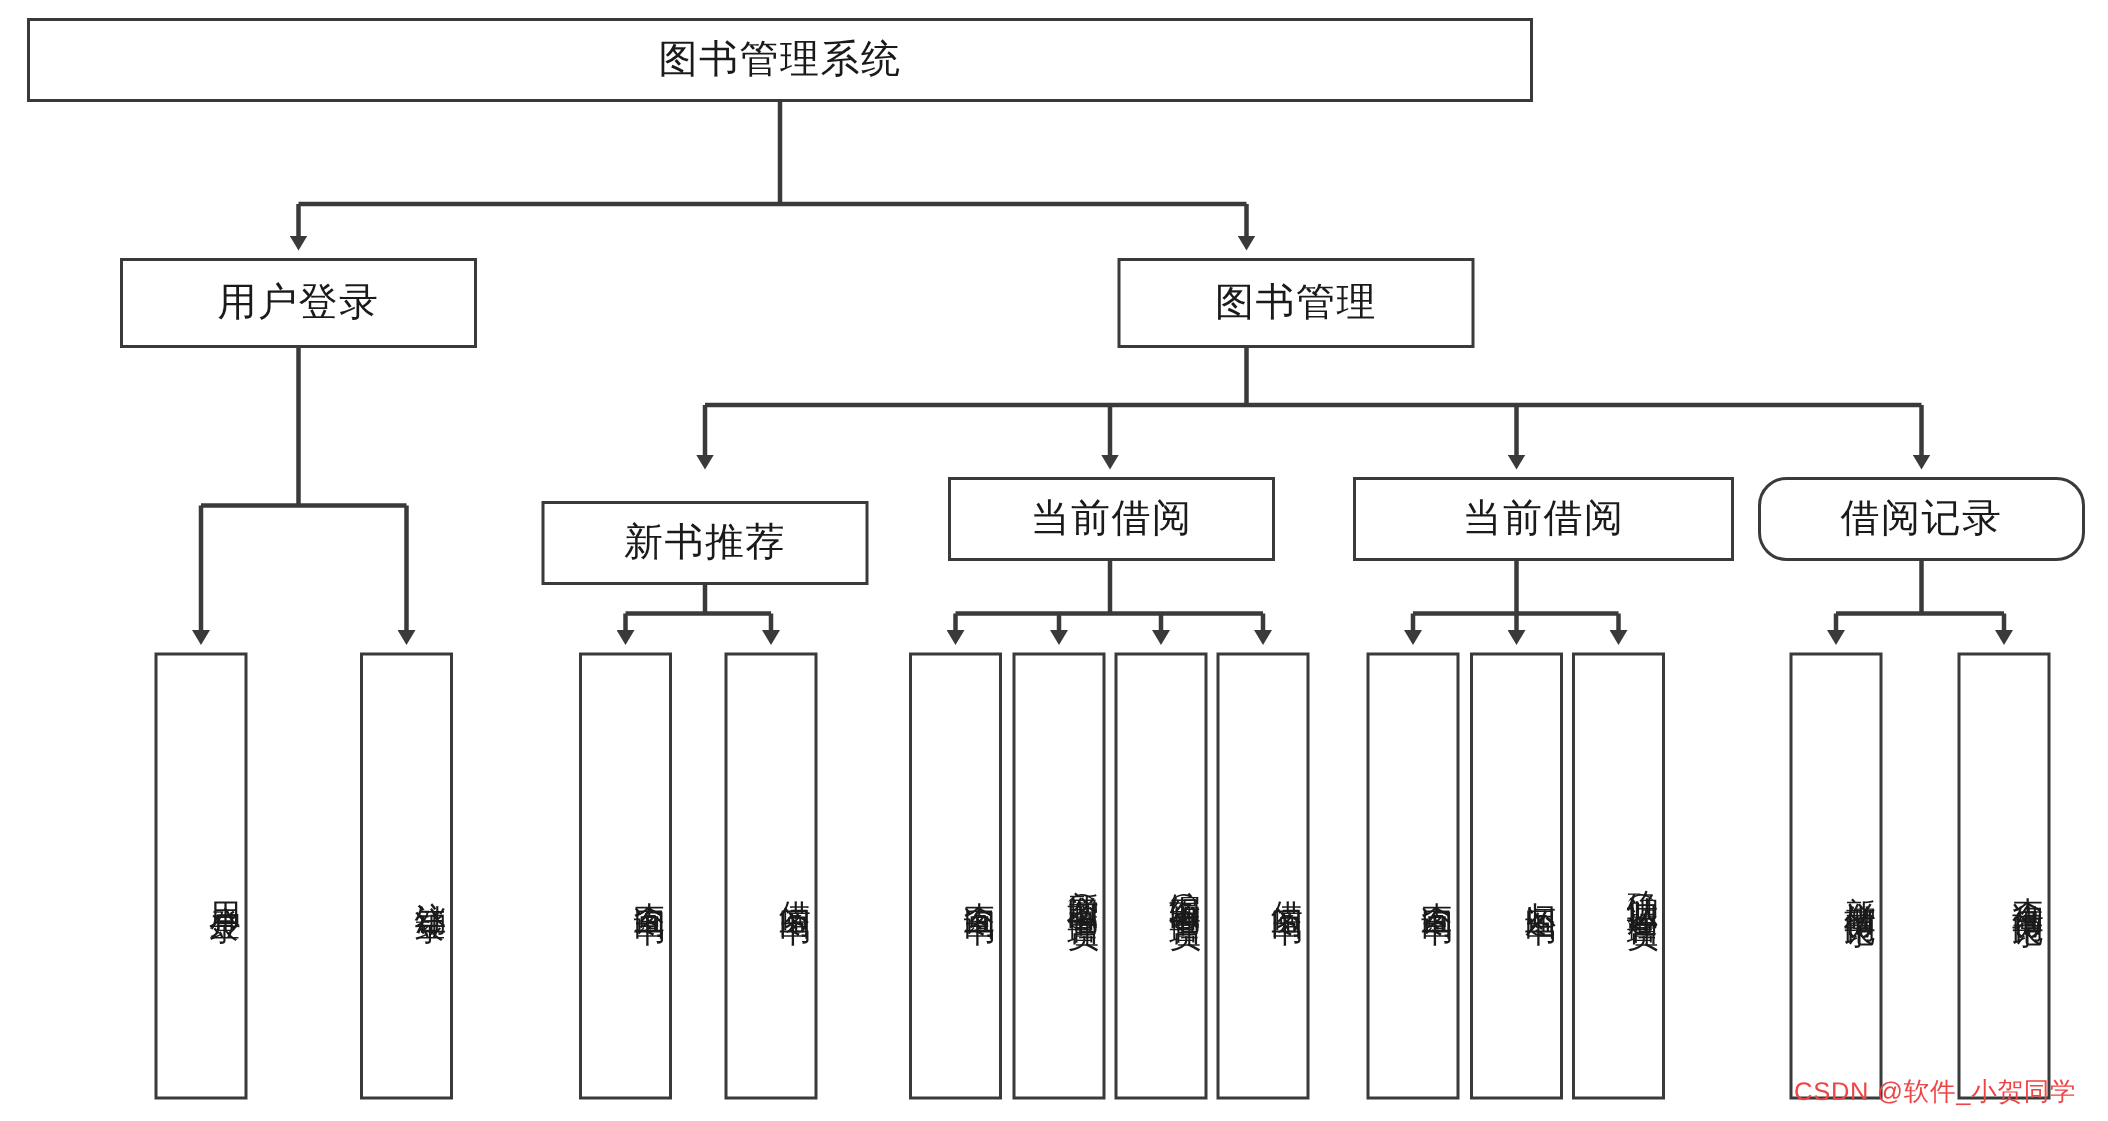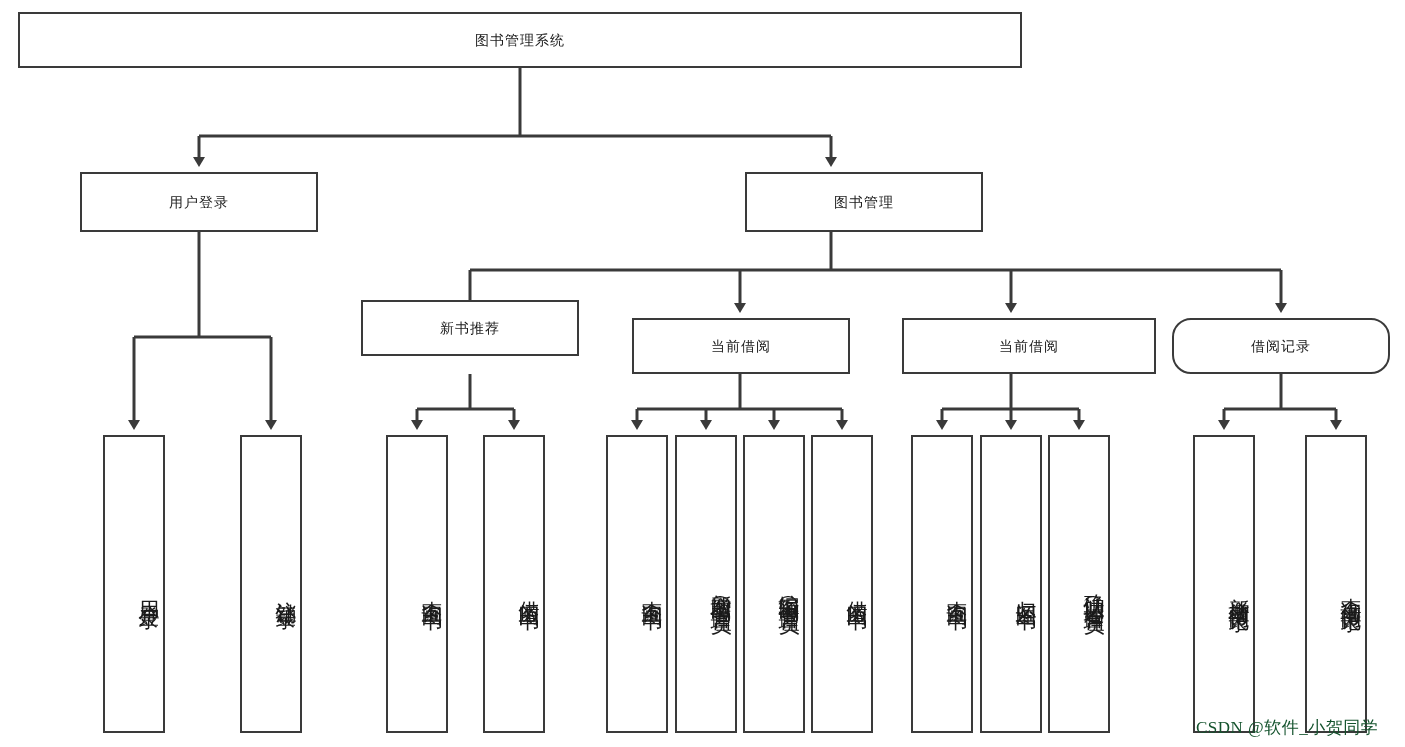--- a/index.html
+++ b/index.html
@@ -30,21 +30,21 @@
     position: absolute;
     box-sizing: border-box;
     border: 2px solid #3a3a3a;
     background: #ffffff;
     display: flex;
     align-items: center;
     justify-content: center;
     color: #1a1a1a;
   }
   .node.horiz {
-    font-size: 14px;
+    font-size: 26px;
     letter-spacing: 1px;
     line-height: 1.2;
   }
   .node.vert {
     writing-mode: vertical-rl;
     text-orientation: upright;
     font-size: 21px;
     letter-spacing: 3px;
     align-items: flex-start;
     justify-content: center;
@@ -52,24 +52,23 @@
   }
   .node.vert .vlabel {
     writing-mode: vertical-rl;
     text-orientation: upright;
     letter-spacing: 3px;
     white-space: nowrap;
   }
   .watermark {
     position: absolute;
     font-size: 17px;
-    color: #14532d;
+    color: #ef4444;
     white-space: nowrap;
     letter-spacing: 0.5px;
-    font-family: Liberation Serif, serif;
   }
 </style>
 </head>
 <body>
 
 <div id="canvas">
 
   <svg id="edges" viewBox="0 0 1405 747">
     <defs>
       <marker id="arrow" markerWidth="10" markerHeight="12" refX="1" refY="6" orient="auto" markerUnits="userSpaceOnUse">
@@ -124,21 +123,21 @@
     <span>图书管理系统</span>
   </div>
 
   <div class="node horiz" style="left: 80px; top: 172px; width: 238px; height: 60px;">
     <span>用户登录</span>
   </div>
   <div class="node horiz" style="left: 712px; top: 172px; width: 238px; height: 60px; margin-left: 33px;">
     <span>图书管理</span>
   </div>
 
-  <div class="node horiz" style="left: 361px; top: 300px; width: 218px; height: 56px;">
+  <div class="node horiz" style="left: 361px; top: 334px; width: 218px; height: 56px;">
     <span>新书推荐</span>
   </div>
   <div class="node horiz" style="left: 632px; top: 318px; width: 218px; height: 56px;">
     <span>当前借阅</span>
   </div>
   <div class="node horiz" style="left: 902px; top: 318px; width: 254px; height: 56px;">
     <span>当前借阅</span>
   </div>
   <div class="node horiz" style="left: 1172px; top: 318px; width: 218px; height: 56px; border-radius: 19px;">
     <span>借阅记录</span>

